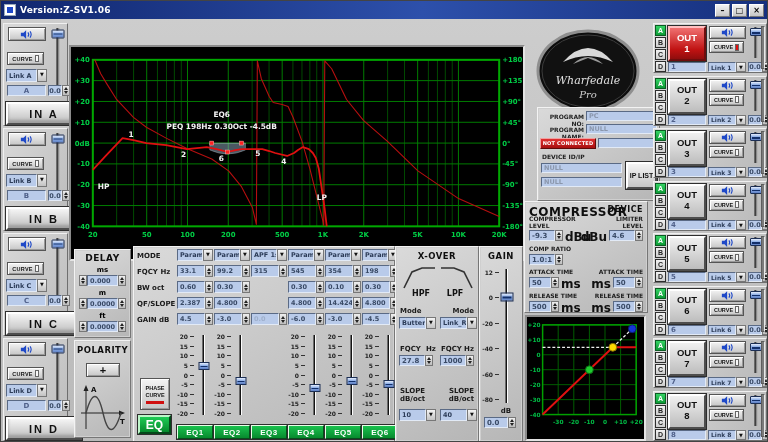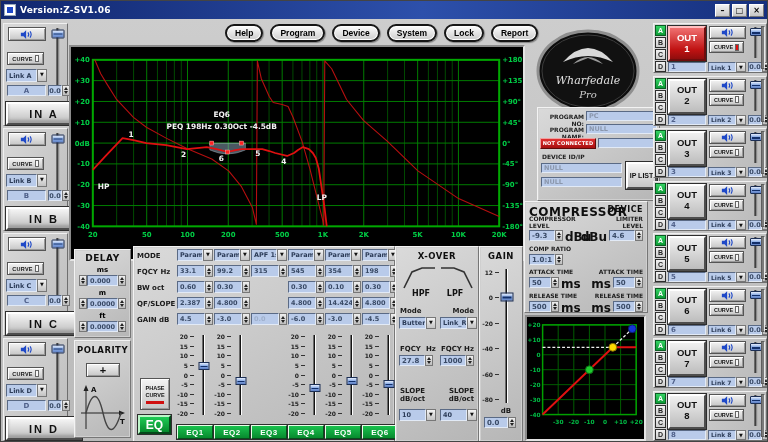--- a/index.html
+++ b/index.html
@@ -148,29 +148,20 @@
   <div id="titlebar">
     <span class="appicon"></span>
     <span class="ttl">Version:Z-SV1.06</span>
     <span class="tbtn">–</span>
     <span class="tbtn">□</span>
     <span class="tbtn">×</span>
   </div>
 
   <div id="desktop">
 
-    <div id="menu">
-
-    <button class="mbtn">Help</button>
-        <button class="mbtn">Program</button>
-        <button class="mbtn">Device</button>
-        <button class="mbtn">System</button>
-        <button class="mbtn">Lock</button>
-        <button class="mbtn">Report</button>
-      </div>
 
     <div id="in-col">
 
         <div class="in-strip">
           <button class="btn spk spkbtn">
             <svg class="spkicon" viewBox="0 0 16 10">
               <polygon points="1,3 4,3 7,0 7,10 4,7 1,7"></polygon>
               <path d="M9,2.5 Q11,5 9,7.5"></path>
               <path d="M11.5,1.5 Q14,5 11.5,8.5"></path>
             </svg>

